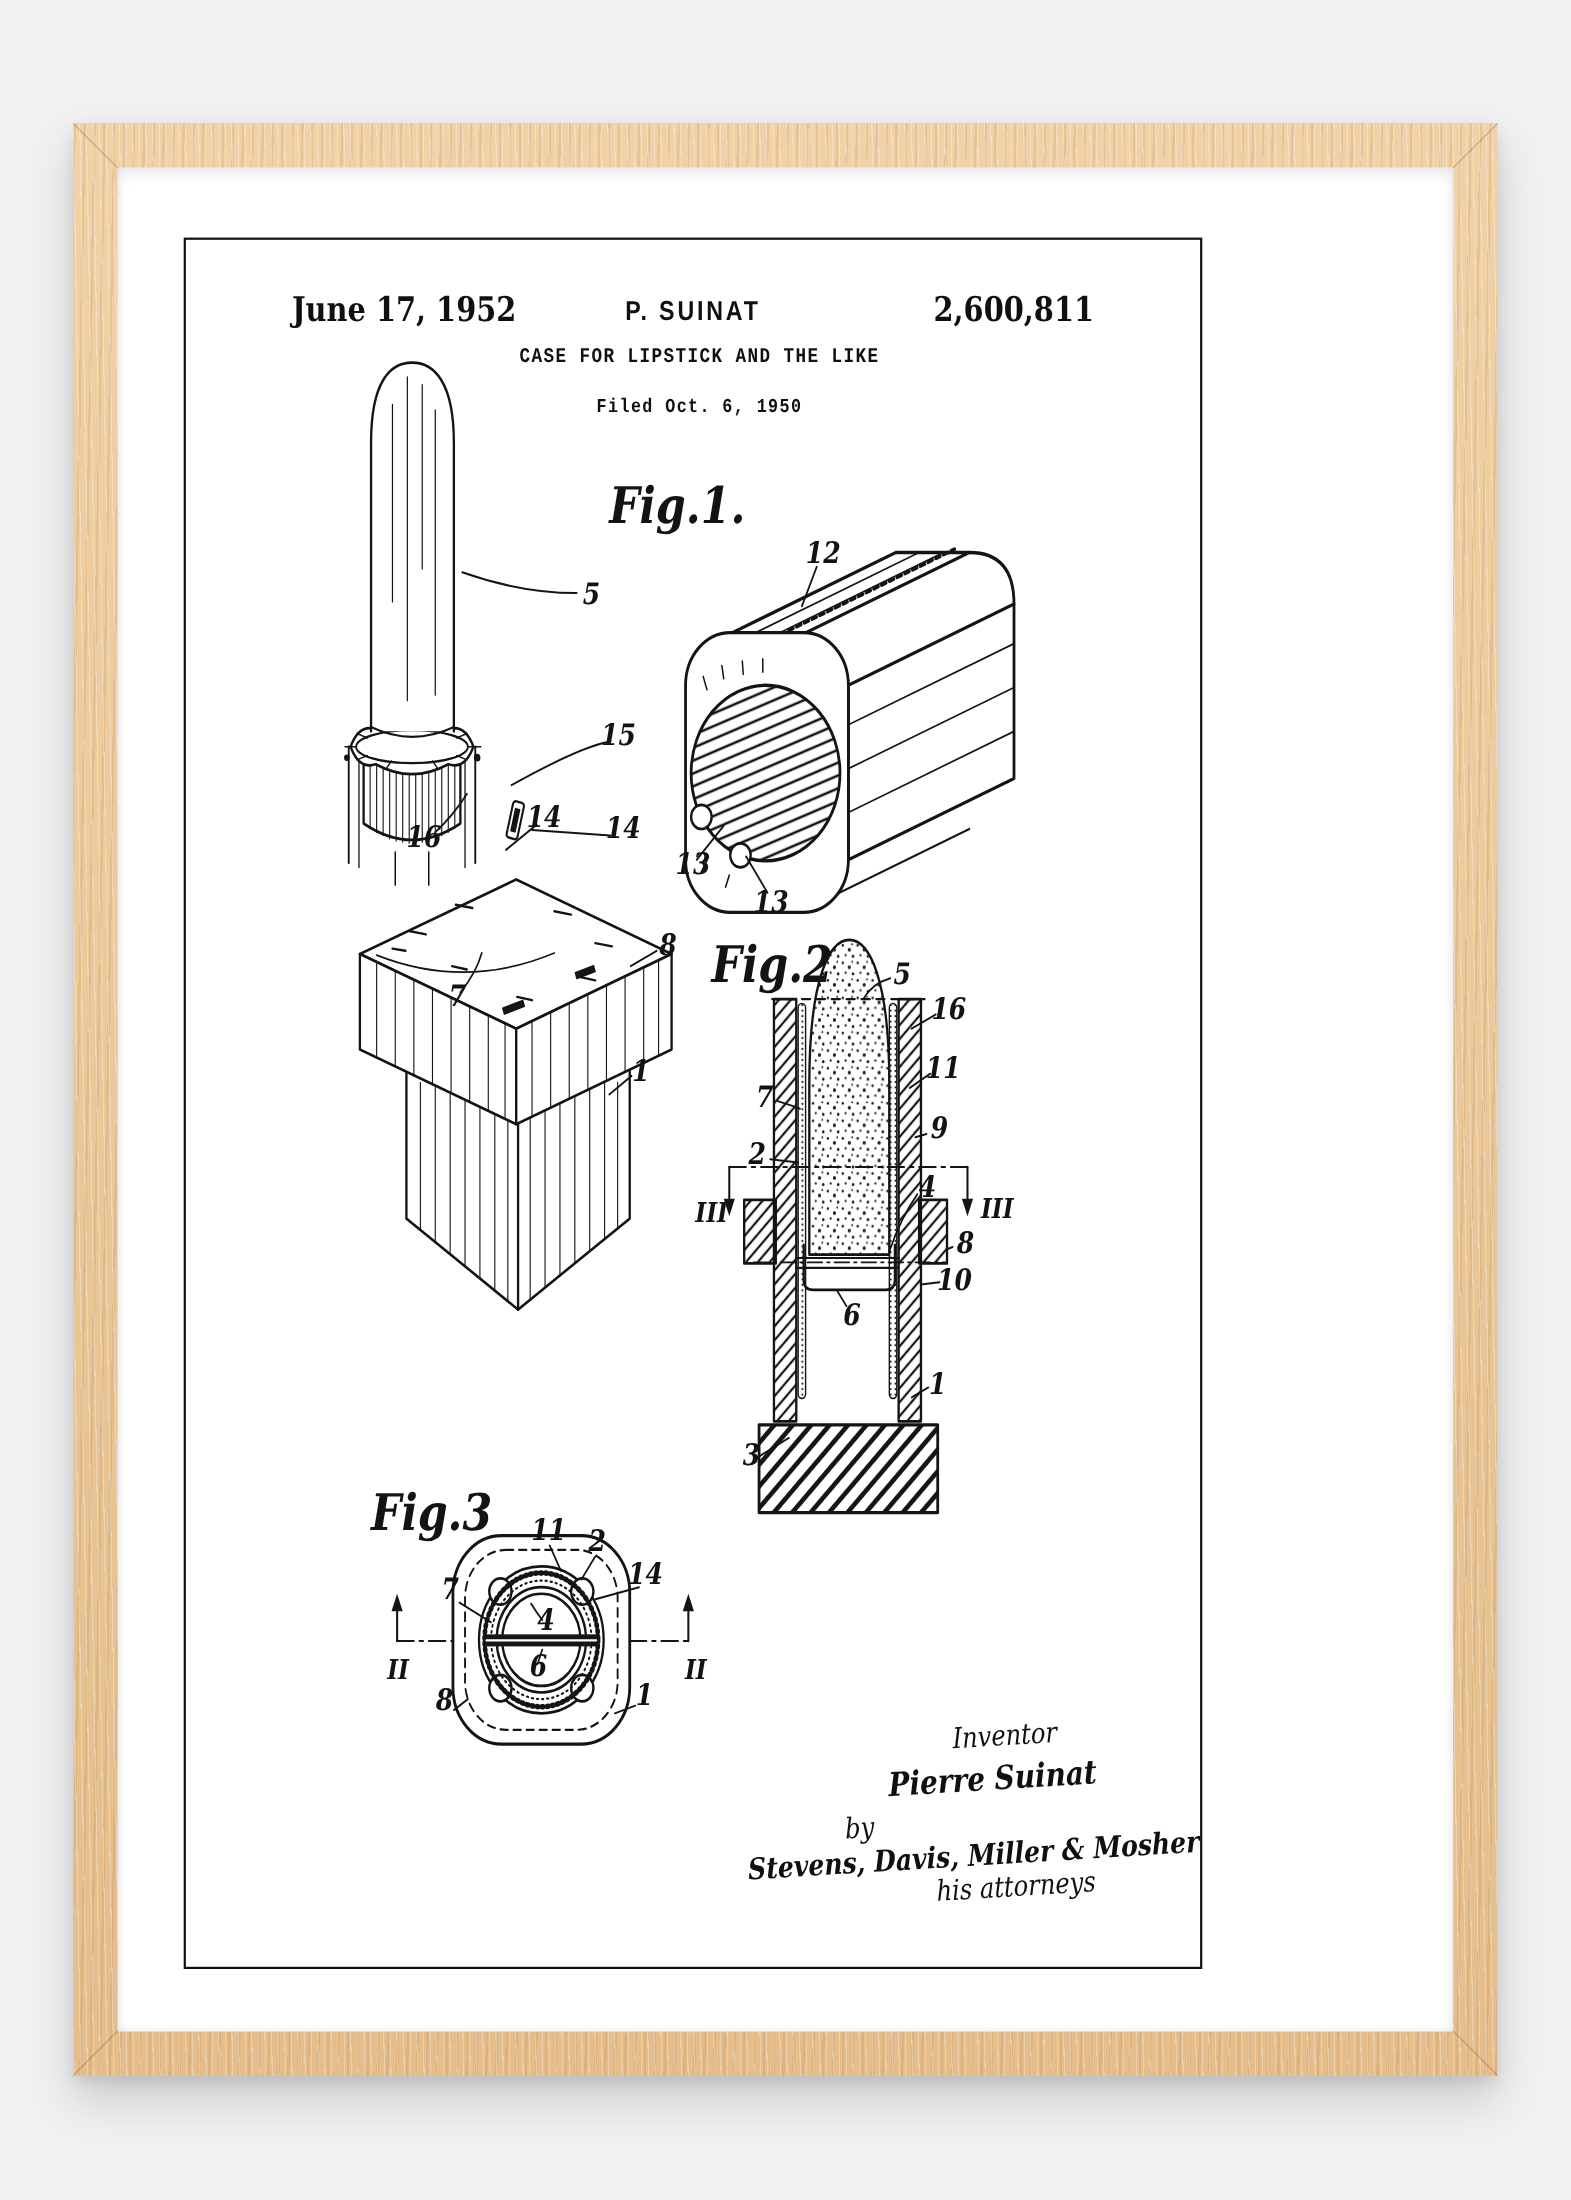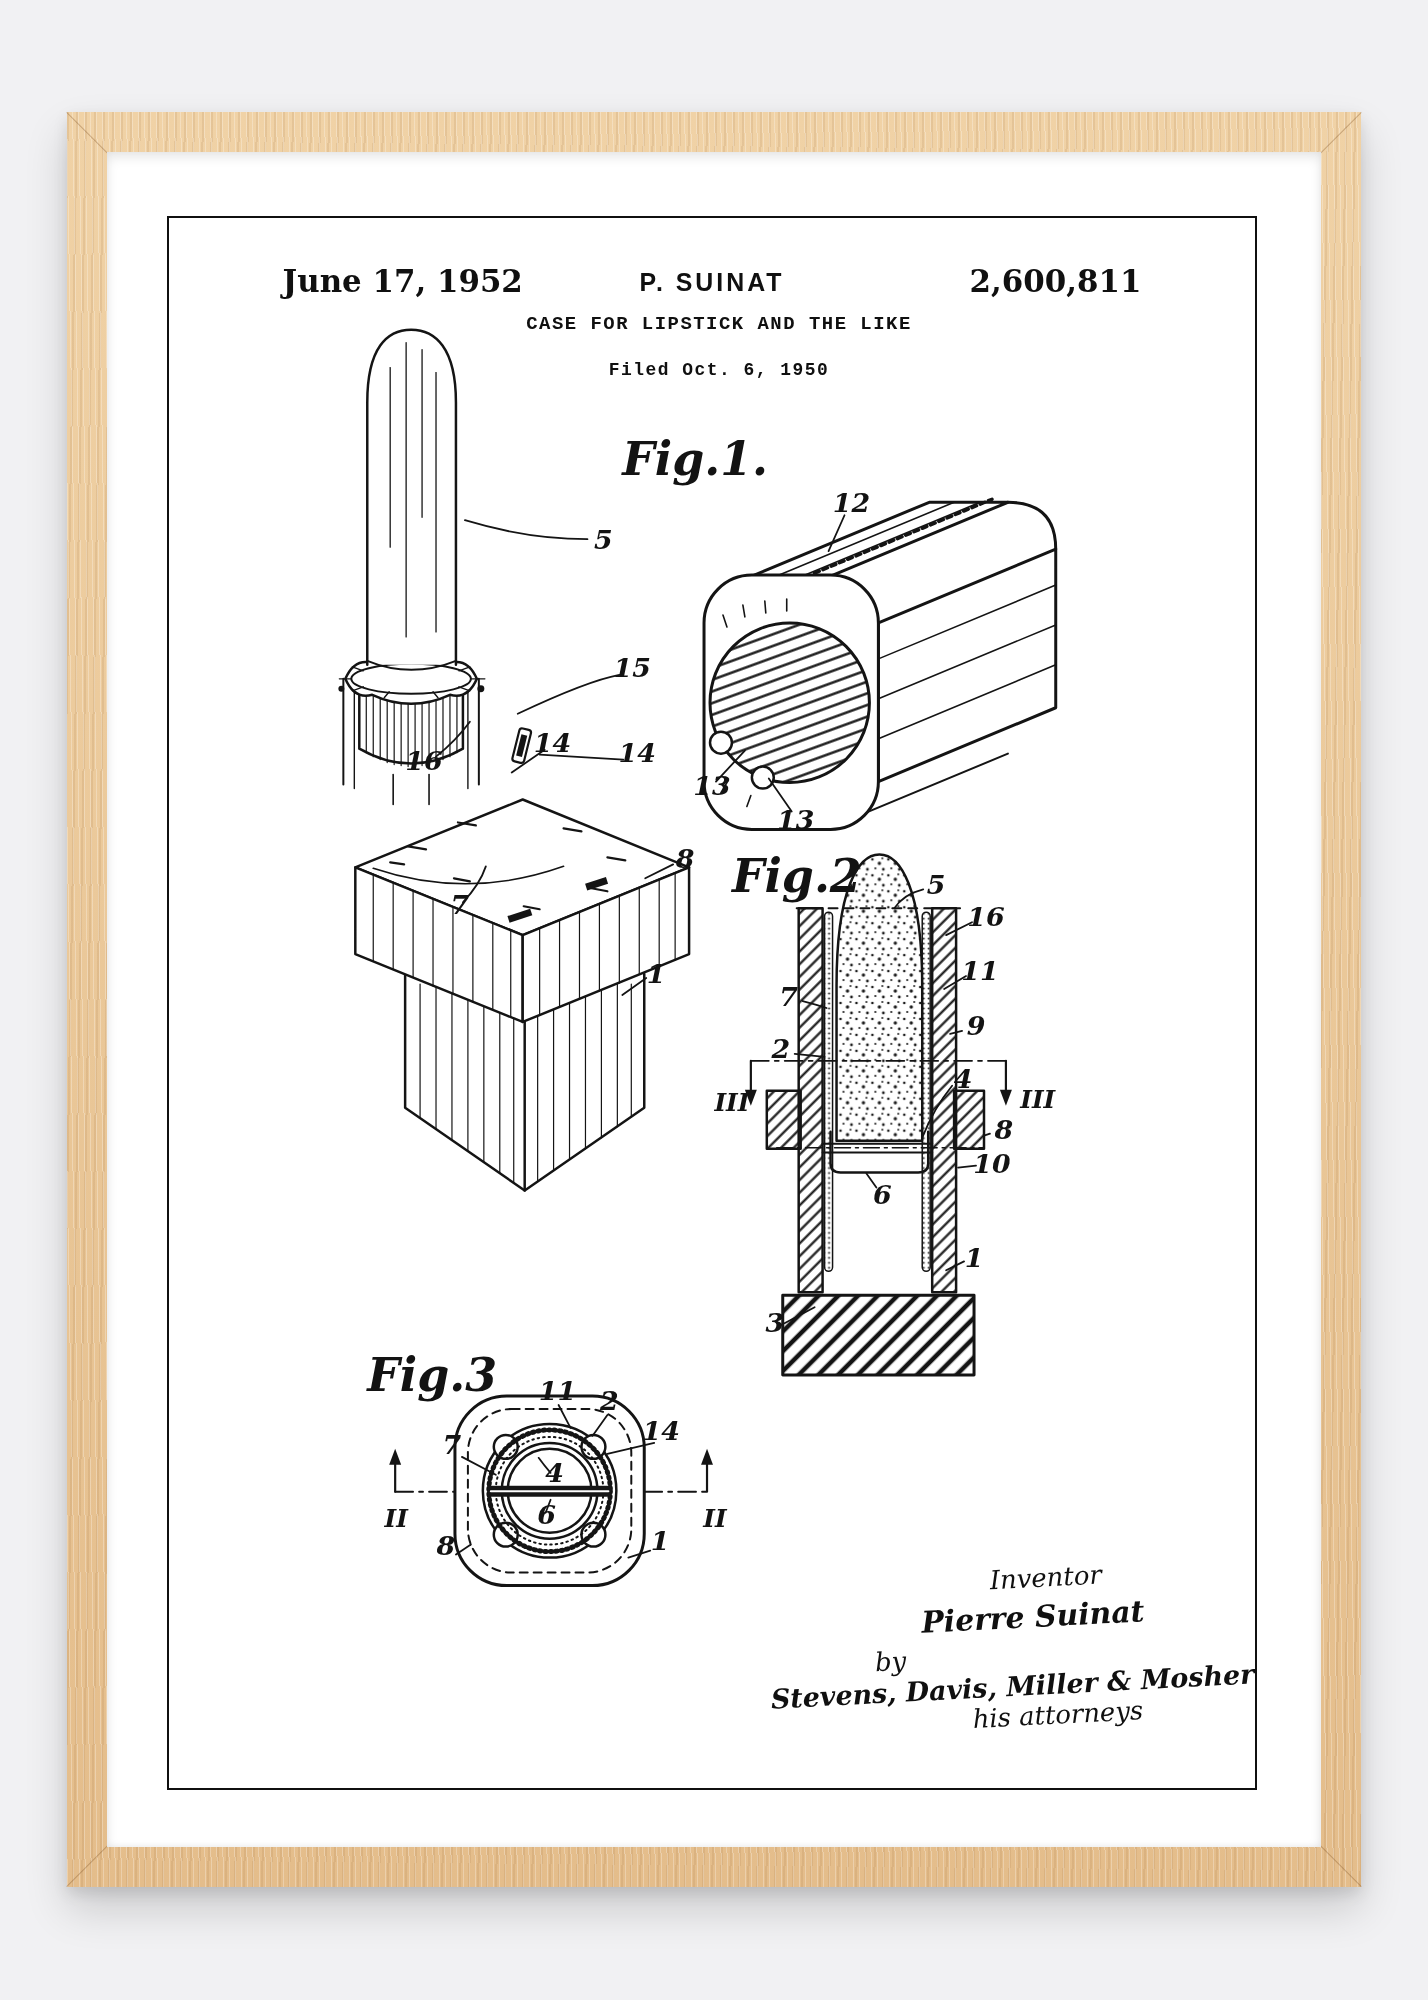--- a/index.html
+++ b/index.html
@@ -22,21 +22,21 @@
   .miter{position:absolute;width:58px;height:1px;background:rgba(120,75,30,.35);}
   .miter.tl{left:0;top:0;transform:rotate(45deg);transform-origin:0 0;}
   .miter.tr{right:0;top:0;transform:rotate(-45deg);transform-origin:100% 0;}
   .miter.bl{left:0;bottom:0;transform:rotate(-45deg);transform-origin:0 100%;}
   .miter.br{right:0;bottom:0;transform:rotate(45deg);transform-origin:100% 100%;}
   .paper{
     position:relative;width:100%;height:100%;background:#ffffff;
     box-shadow:inset 0 5px 12px rgba(0,0,0,.10), inset 0 -2px 6px rgba(0,0,0,.05);
   }
   .print-border{
-    position:absolute;left:60px;top:64px;width:1090px;height:1574px;
+    position:absolute;left:60px;top:64px;width:926px;height:1574px;
     box-sizing:border-box;border:2px solid #101010;background:#fff;
   }
   .art{position:absolute;left:0;top:0;width:100%;height:100%;}
 
   
   .hdr-serif{font-family:"DejaVu Serif",serif;font-weight:bold;font-size:31px;fill:#101010;}
   .hdr-sans{font-family:"Liberation Sans",sans-serif;font-weight:bold;font-size:25px;letter-spacing:3px;fill:#101010;}
   .hdr-mono{font-family:"Liberation Mono",monospace;font-weight:bold;font-size:19px;letter-spacing:1.5px;fill:#101010;}
   .hdr-mono2{font-family:"Liberation Mono",monospace;font-weight:bold;font-size:18px;letter-spacing:1.5px;fill:#101010;}
   .figlabel{font-family:"DejaVu Serif",serif;font-style:italic;font-weight:bold;font-size:46px;fill:#131313;}

